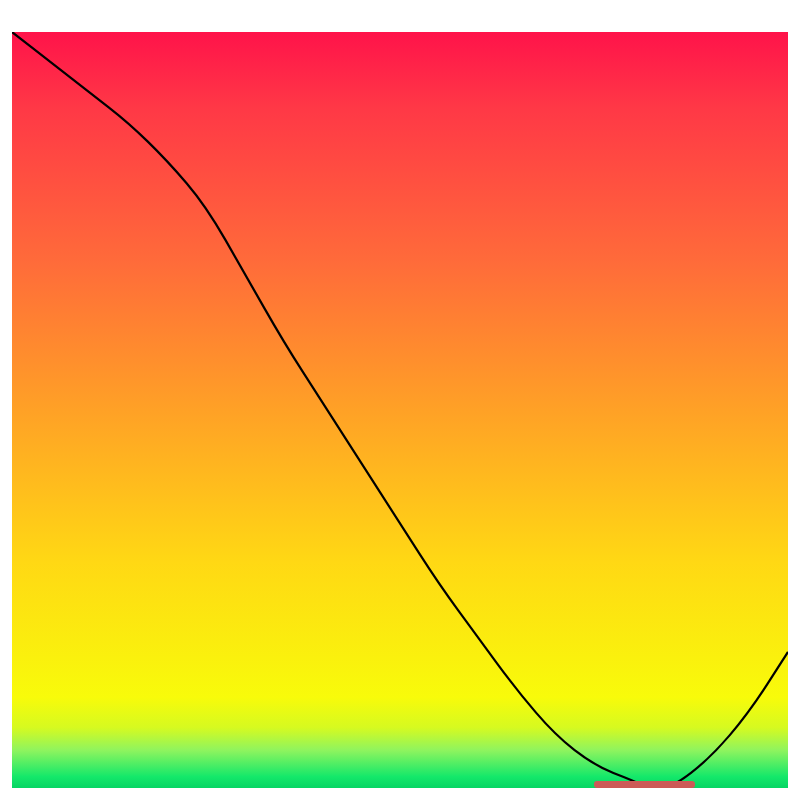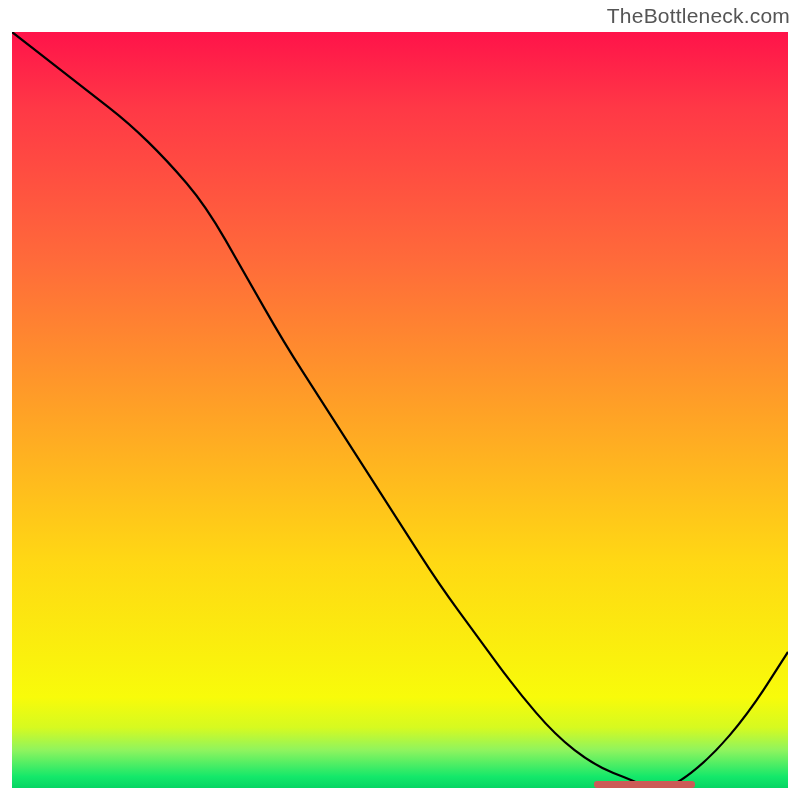--- a/index.html
+++ b/index.html
@@ -63,21 +63,20 @@
     background: #cc5a57;
     border-radius: 3px;
     z-index: 6;
   }
 </style>
 </head>
 <body>
 
 <div class="chart-wrapper">
 
-  <div class="watermark">TheBottleneck.com</div>
 
   <div class="plot-area"></div>
 
   <svg class="curve" viewBox="0 0 776 756" preserveAspectRatio="none">
     <path id="curve-path" d="M 0.0 0.0 Q 0.0 0.0 19.4 15.1 Q 38.8 30.2 58.2 45.4 Q 77.6 60.5 97.0 75.6 Q 116.4 90.7 135.8 109.6 Q 155.2 128.5 174.6 151.2 Q 194.0 173.9 213.4 207.9 Q 232.8 241.9 252.2 275.9 Q 271.6 310.0 291.0 340.2 Q 310.4 370.4 329.8 400.7 Q 349.2 430.9 368.6 461.2 Q 388.0 491.4 407.4 521.6 Q 426.8 551.9 446.2 578.3 Q 465.6 604.8 485.0 631.3 Q 504.4 657.7 523.8 680.4 Q 543.2 703.1 562.6 718.2 Q 582.0 733.3 601.4 740.9 Q 620.8 748.4 628.6 752.2 Q 636.3 756.0 648.0 756.0 Q 659.6 756.0 679.0 740.9 Q 698.4 725.8 717.8 703.1 Q 737.2 680.4 756.6 650.2 L 776.0 619.9" stroke="#000000" stroke-width="2.2" fill="none"></path>
   </svg>
 
   <div class="marker" id="marker" style="left: 594px; top: 781.22px; width: 100.88px;"></div>
 
 </div>

